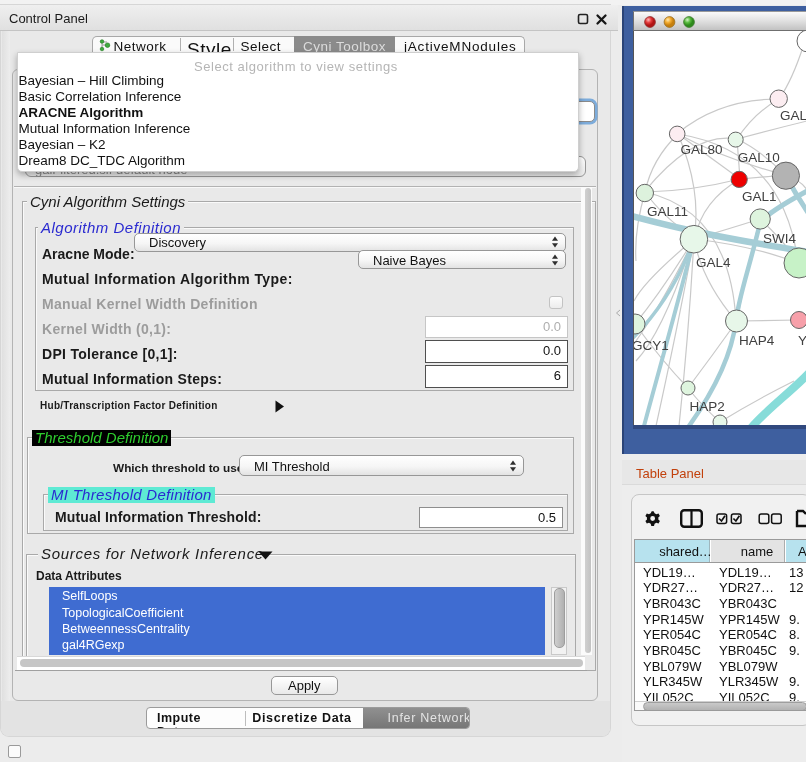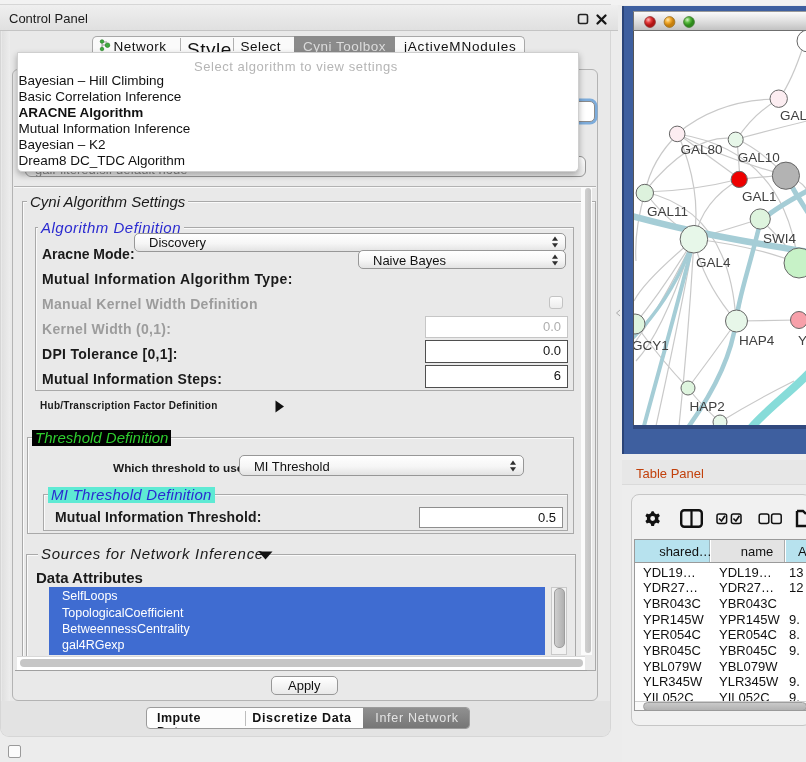--- a/index.html
+++ b/index.html
@@ -115,42 +115,42 @@
 </div>
 <div class="lbl" style="left:55px;top:509px;letter-spacing:.15px;">Mutual Information Threshold:</div>
 <div class="tf" style="left:419px;top:507px;width:144px;height:21px;border:1px solid #8e8e8e;line-height:19px;">0.5</div>
 
 <div class="etch" style="left:26px;top:553.5px;width:550px;height:102.5px;border-bottom:none;">
   <span class="gt" style="left:11px;background:#e9e9e9;letter-spacing:.7px;">Sources for Network Inference</span>
 </div>
 <svg class="abs" style="left:258px;top:550px;" width="15" height="10" viewBox="0 0 15 10">
     <path d="M0.5,1.5 L14.5,1.5 L7.5,9.5 Z" fill="#111"></path>
   </svg>
-<div class="lbl" style="left:36px;top:568.5px;font-size:15px;">Data Attributes</div>
+<div class="lbl" style="left:36px;top:568.5px;font-size:12px;">Data Attributes</div>
 
 <div class="abs" style="left:49px;top:587.4px;width:496px;height:68px;background:#3f6cd1;overflow:hidden;">
   <div style="color:#fff;font-size:12.5px;padding:1px 0 0 13px;line-height:16.3px;">SelfLoops<br>TopologicalCoefficient<br>BetweennessCentrality<br>gal4RGexp</div>
 </div>
 <div class="abs" style="left:551px;top:587.4px;width:16px;height:68px;background:#f2f2f2;border:1px solid #c9c9c9;"></div>
 <div class="abs" style="left:553.5px;top:587.5px;width:11px;height:60px;background:linear-gradient(90deg,#cfcfcf,#b0b0b0);border:1px solid #9d9d9d;border-radius:5px;"></div>
 <div class="abs" style="left:581px;top:187px;width:11px;height:468px;background:#fbfbfb;"></div>
 <div class="abs" style="left:584.5px;top:188px;width:6px;height:465px;background:linear-gradient(90deg,#d0d0d0,#c2c2c2);border-radius:3px;"></div>
 
 <div class="abs" style="left:17px;top:656px;width:568px;height:13.5px;background:#ffffff;border-top:1px solid #d8d8d8;"></div>
 <div class="abs" style="left:20px;top:658.5px;width:563px;height:8px;background:#c6c6c6;border-radius:4px;"></div>
 <div class="abs" style="left:15px;top:670px;width:572px;height:1px;background:#a0a0a0;"></div>
 
 <div class="abs" style="left:271px;top:675.5px;width:66.5px;height:19.5px;background:linear-gradient(180deg,#ffffff,#e9e9e9);border:1px solid #989898;border-radius:5px;text-align:center;font-size:13px;line-height:18px;color:#111;">Apply</div>
 
 <div class="abs" style="left:146px;top:707px;width:324px;height:21.5px;background:#fdfdfd;border:1px solid #9b9b9b;border-radius:4px;overflow:hidden;">
   <div class="abs" style="left:97.5px;top:3px;width:1px;height:15px;background:#bdbdbd;"></div>
   <div class="abs" style="left:216px;top:0;width:108px;height:21.5px;background:linear-gradient(180deg,#909090,#747474);"></div>
   <div class="abs" style="left:10px;top:2.5px;width:76px;font-size:12.5px;font-weight:bold;letter-spacing:.5px;color:#111;">Impute Data</div>
   <div class="abs" style="left:100px;top:2.5px;width:110px;font-size:12.5px;font-weight:bold;letter-spacing:.65px;color:#111;text-align:center;">Discretize Data</div>
-  <div class="abs" style="left:216px;top:2.5px;width:108px;font-size:12.5px;letter-spacing:.7px;color:#e4e4e4;text-align:center;">Infer Network</div>
+  <div class="abs" style="left:216px;top:2.5px;width:108px;font-size:12.5px;letter-spacing:.7px;color:#e4e4e4;text-align:right;">Infer Network</div>
 </div>
 
 <div class="abs" style="left:8px;top:745px;width:13px;height:13px;border:1.5px solid #9a9a9a;border-radius:2px;background:#fbfbfb;"></div>
 
 <svg class="abs" style="left:615px;top:309px;" width="6" height="8" viewBox="0 0 6 8">
     <path d="M5,1 L1.5,4 L5,7" fill="none" stroke="#ababab" stroke-width="1"></path>
   </svg>
 
 <div class="abs" style="left:17px;top:52px;width:562px;height:119.5px;background:#ffffff;border:1px solid #cfcfcf;border-radius:0 0 5px 5px;box-shadow:0 3px 6px rgba(0,0,0,0.3);"></div>
 <div class="abs" style="left:194px;top:58.5px;width:260px;font-size:13px;color:#b5b5b5;letter-spacing:.55px;">Select algorithm to view settings</div>

